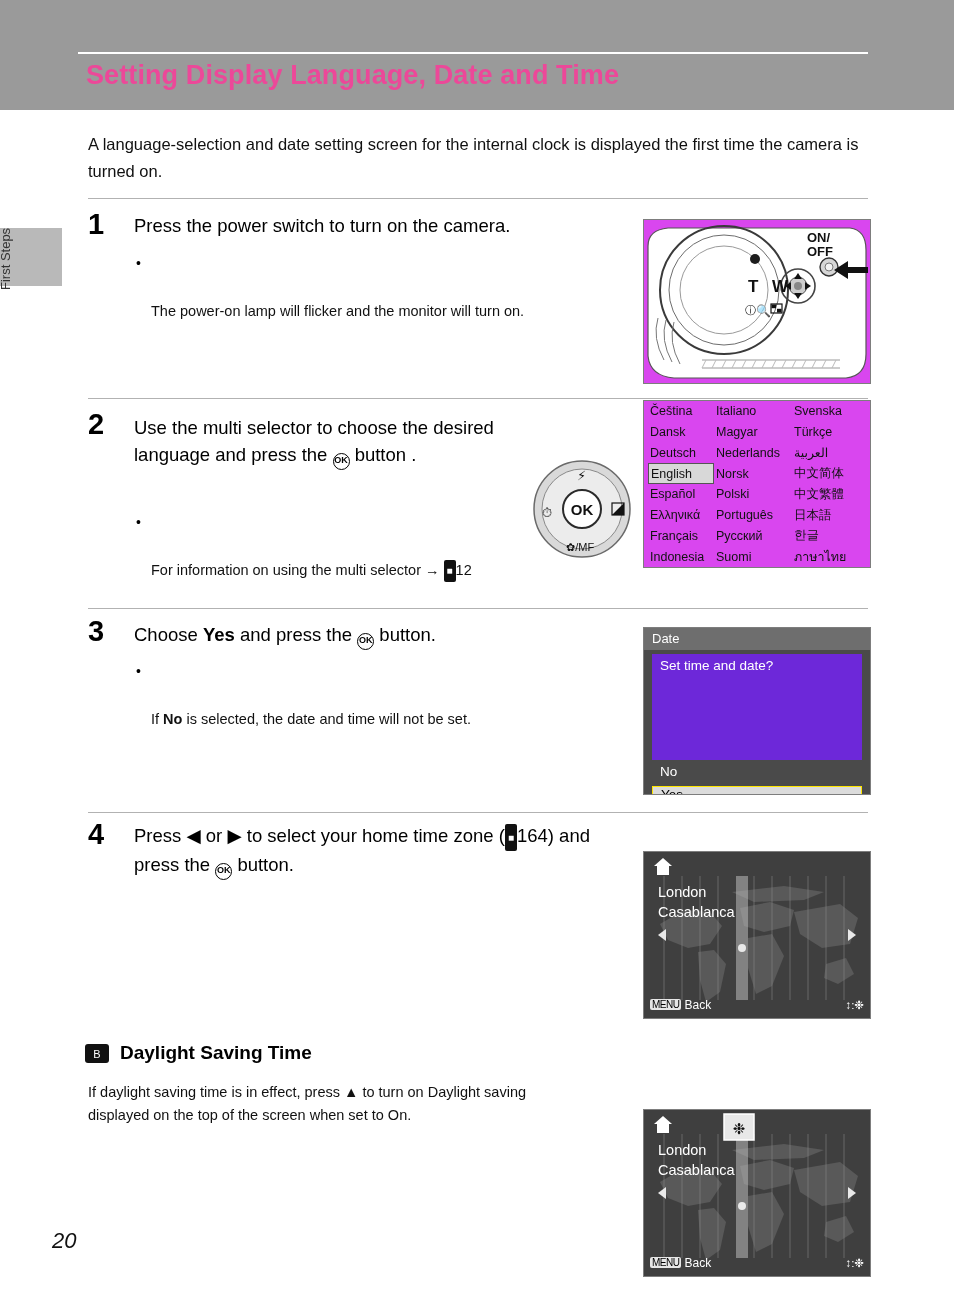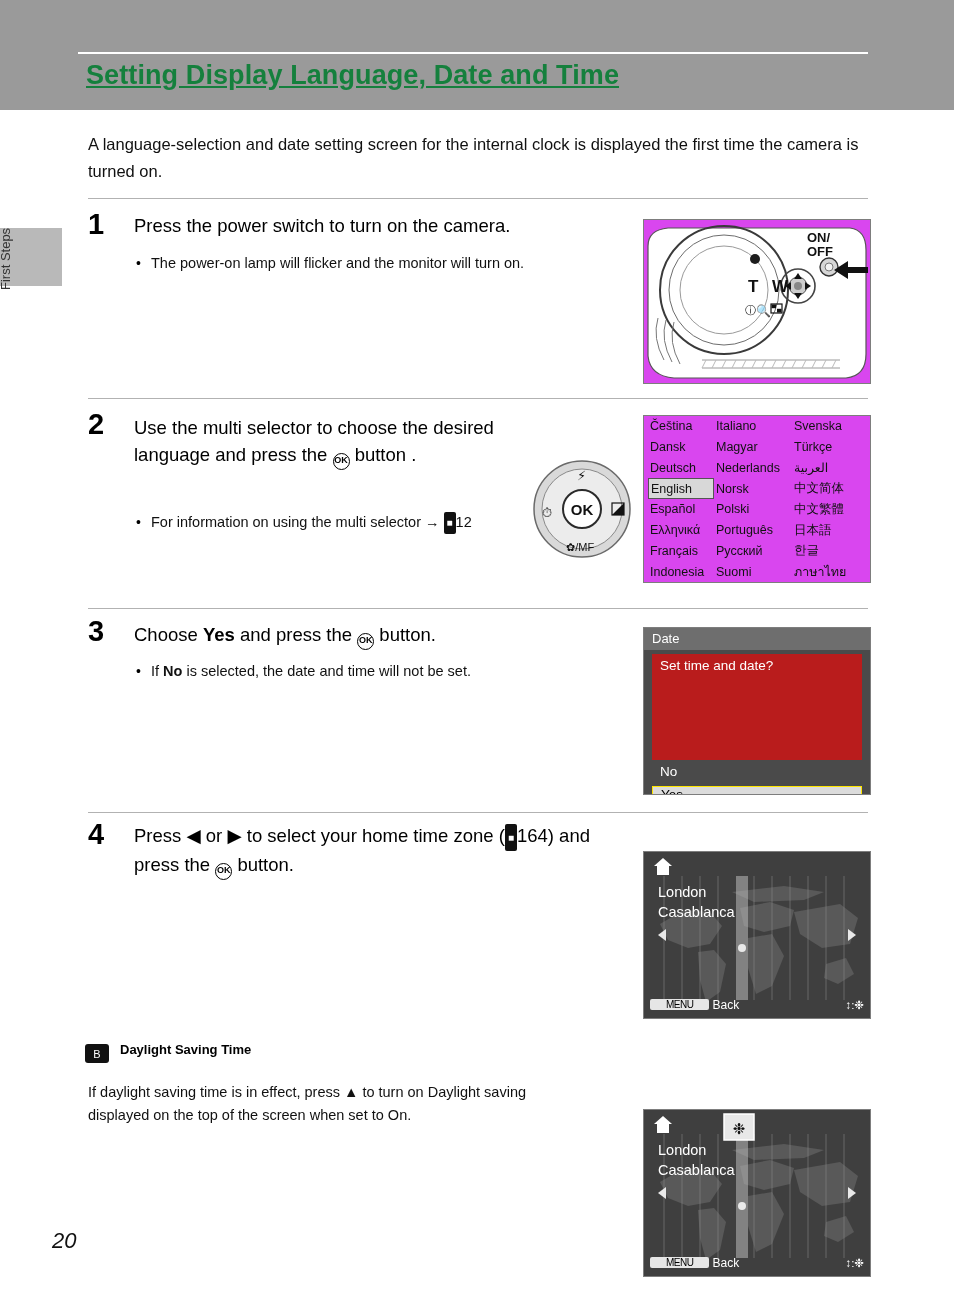--- a/index.html
+++ b/index.html
@@ -15,21 +15,21 @@
   .header-band {
     position:absolute; left:0; top:0; width:954px; height:110px;
     background:#9a9a9a;
   }
   .header-rule {
     position:absolute; left:78px; top:52px; width:790px; height:2px;
     background:#ffffff;
   }
   .page-title {
     position:absolute; left:86px; top:60px; width:800px;
-    font-size:27px; font-weight:bold; color:#15803d; letter-spacing:0.1px;text-decoration:underline;
+    font-size:27px; font-weight:bold; color:#ec4899; letter-spacing:0.1px;
   }
   
   .side-tab {
     position:absolute; left:0; top:228px; width:62px; height:58px;
     background:#b9b9b9;
   }
   .side-tab-label {
     position:absolute; left:-2px; top:290px; width:90px;
     font-size:13px; color:#333;
     transform:rotate(-90deg); transform-origin:left top;
@@ -44,61 +44,61 @@
     position:absolute; background:#b2b2b2; height:1px; left:88px; width:780px;
   }
   
   .step-num {
     position:absolute; font-size:29px; font-weight:bold; color:#000;
   }
   .step-title {
     position:absolute; font-size:18.5px; line-height:27px; color:#000;
   }
   .step-body {
-    position:absolute; font-size:14.5px; line-height:22px; color:#111;
+    position:absolute; font-size:14.5px; line-height:22px; color:#111;margin-top:48px;
   }
   .bullet { position:absolute; font-size:14px; }
   .bold { font-weight:bold; }
   
   .shot {
     position:absolute;
     border:1px solid #7d7d7d;
     background:#d946ef;
     overflow:hidden;
   }
   .cam-img { position:absolute; left:643px; top:219px; width:226px; height:163px; }
   
-  .lang-box { position:absolute; left:643px; top:415px; width:226px; height:166px; }
+  .lang-box { position:absolute; left:643px; top:400px; width:226px; height:166px; }
   .lang-grid {
     position:absolute; left:0; top:0; width:226px; height:166px;
     display:grid; grid-template-columns:66px 78px 82px; grid-template-rows:repeat(8, 1fr);
     font-size:12.5px; color:#111;
     padding-left:4px; box-sizing:border-box;
   }
   .lang-grid div { display:flex; align-items:center; padding-left:2px; }
   .lang-sel { background:#d8d8d8; border:1px solid #555; box-sizing:border-box; }
   
   .dial-wrap { position:absolute; left:528px; top:455px; width:108px; height:108px; }
   
   .date-box { position:absolute; left:643px; top:627px; width:226px; height:166px; background:#4a4a4a; }
   .date-title-bar { position:absolute; left:0; top:0; width:226px; height:22px; background:#6e6e6e; }
   .date-title { position:absolute; left:8px; top:3px; font-size:13px; color:#fff; }
-  .date-inner { position:absolute; left:8px; top:26px; width:210px; height:106px; background:#b91c1c; }
+  .date-inner { position:absolute; left:8px; top:26px; width:210px; height:106px; background:#6d28d9; }
   .date-q { position:absolute; left:8px; top:4px; font-size:13.5px; color:#fff; }
   .date-no { position:absolute; left:8px; top:136px; width:210px; height:19px; color:#fff; font-size:13.5px; padding-left:8px; box-sizing:border-box; }
   .date-yes { position:absolute; left:8px; top:158px; width:210px; height:20px; background:#dcdcdc; border:1px solid #ffe600; color:#000; font-size:13.5px; padding-left:8px; box-sizing:border-box; }
   
   .map-box { position:absolute; width:226px; height:166px; background:#3f3f3f; overflow:hidden;margin-top:17px; }
   .map-city1 { position:absolute; left:14px; top:32px; font-size:14.5px; color:#fff; }
   .map-city2 { position:absolute; left:14px; top:52px; font-size:14.5px; color:#fff; }
   .map-back { position:absolute; left:6px; bottom:6px; font-size:12px; color:#fff; }
-  .menu-chip { display:inline-block; background:#e6e6e6; color:#000; font-size:10px; padding:0 16px; border-radius:2px; margin-right:3px; vertical-align:1px; letter-spacing:-0.5px;}
+  .menu-chip { display:inline-block; background:#e6e6e6; color:#000; font-size:10px; padding:0 2px; border-radius:2px; margin-right:3px; vertical-align:1px; letter-spacing:-0.5px;}
   .map-right { position:absolute; right:6px; bottom:6px; font-size:11.5px; color:#fff; }
   
-  .note-title { position:absolute; left:120px; top:1042px; font-size:13px; font-weight:bold; }
+  .note-title { position:absolute; left:120px; top:1042px; font-size:19px; font-weight:bold; }
   .note-icon {
     position:absolute; left:85px; top:1044px; width:24px; height:19px;
     background:#111; color:#fff; font-size:11px; border-radius:3px;
     display:flex; align-items:center; justify-content:center;
   }
   .note-body { position:absolute; left:88px; top:1081px; width:540px; font-size:14.5px; line-height:23px; color:#111; }
   
   .page-no { position:absolute; left:52px; top:1228px; font-size:22px; font-style:italic; color:#111; }
   .inline-ok {
     display:inline-block; width:15px; height:15px; border:1.6px solid #000;

